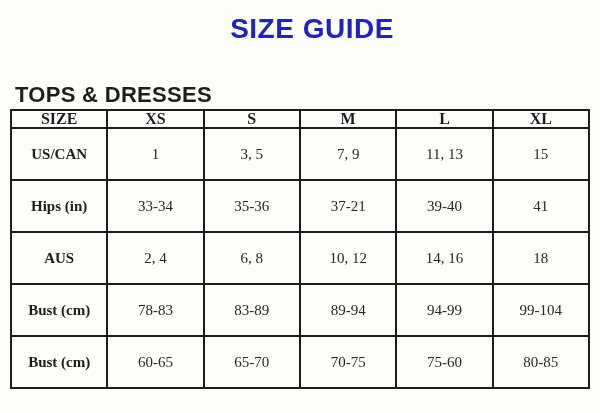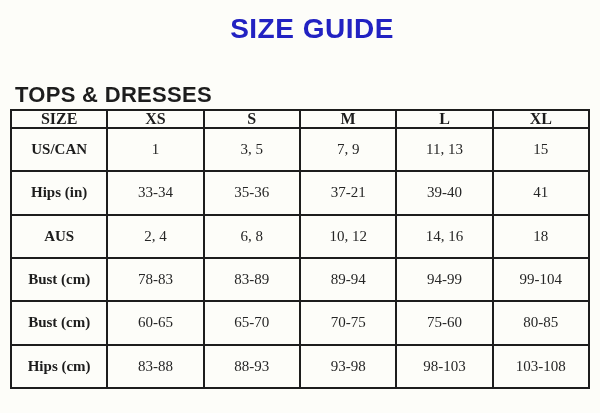--- a/index.html
+++ b/index.html
@@ -125,23 +125,15 @@
           <td>99-104</td>
         </tr>
         <tr>
           <th class="row-label">Bust (cm)</th>
           <td>60-65</td>
           <td>65-70</td>
           <td>70-75</td>
           <td>75-60</td>
           <td>80-85</td>
         </tr>
-        <tr>
-          <th class="row-label">Hips (cm)</th>
-          <td>83-88</td>
-          <td>88-93</td>
-          <td>93-98</td>
-          <td>98-103</td>
-          <td>103-108</td>
-        </tr>
       </tbody>
   </table>
 </div>
 
 </body></html>

